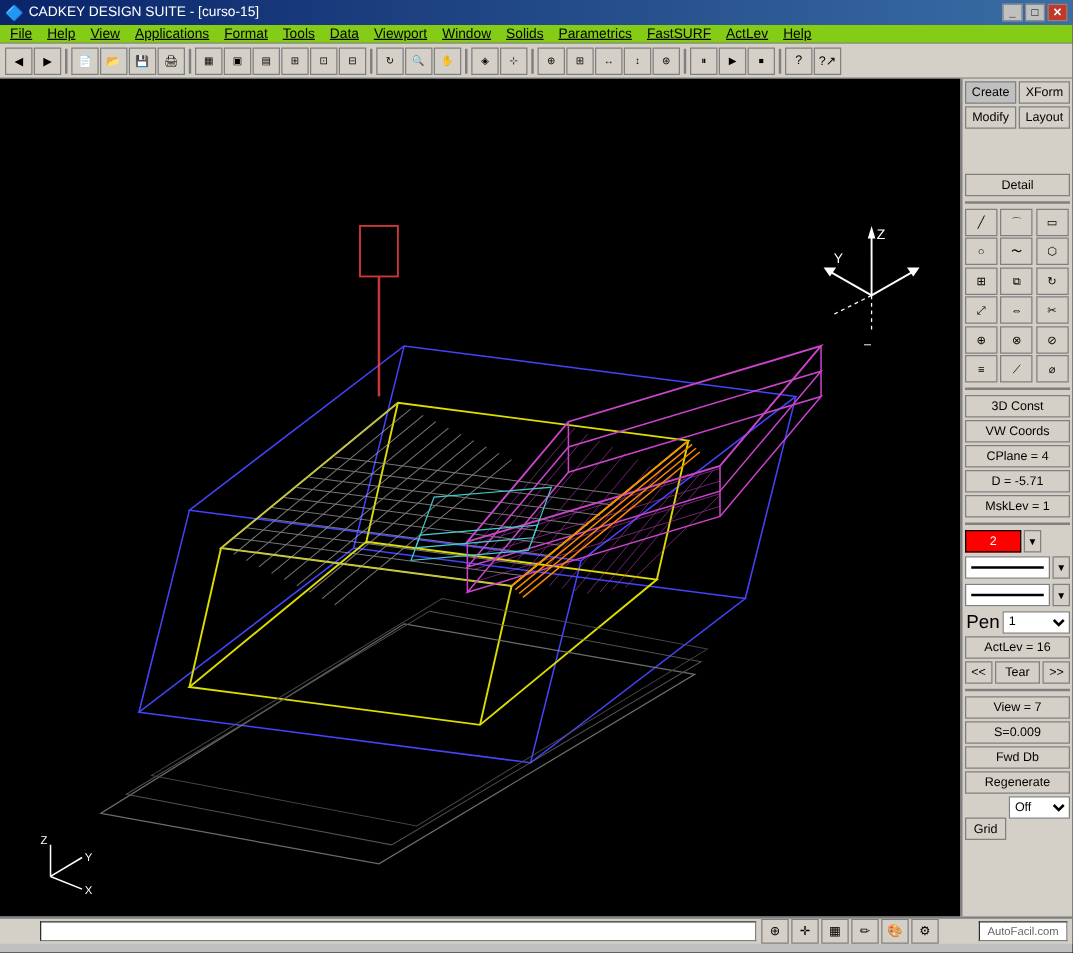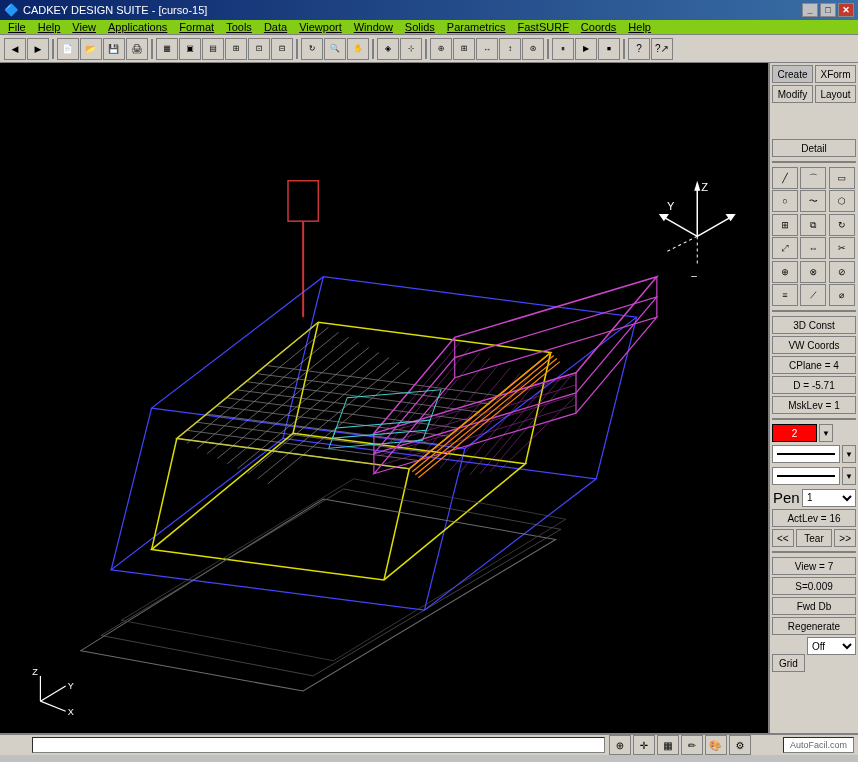--- a/index.html
+++ b/index.html
@@ -224,21 +224,21 @@
   <div class="menu-item">View</div>
   <div class="menu-item">Applications</div>
   <div class="menu-item">Format</div>
   <div class="menu-item">Tools</div>
   <div class="menu-item">Data</div>
   <div class="menu-item">Viewport</div>
   <div class="menu-item">Window</div>
   <div class="menu-item">Solids</div>
   <div class="menu-item">Parametrics</div>
   <div class="menu-item">FastSURF</div>
-  <div class="menu-item">Coords</div>
+  <div class="menu-item">ActLev</div>
   <div class="menu-item">Help</div>
 </div>
 
 <div id="toolbar">
   <div class="toolbar-btn">◀</div>
   <div class="toolbar-btn">▶</div>
   <div class="toolbar-sep"></div>
   <div class="toolbar-btn">📄</div>
   <div class="toolbar-btn">📂</div>
   <div class="toolbar-btn">💾</div>

